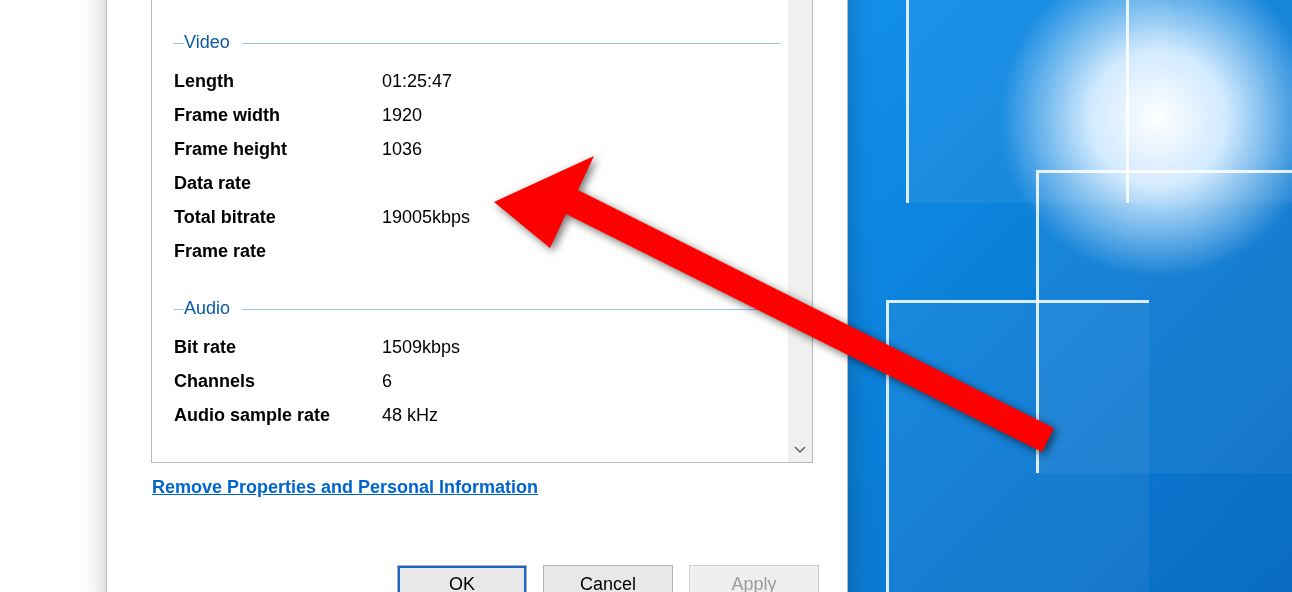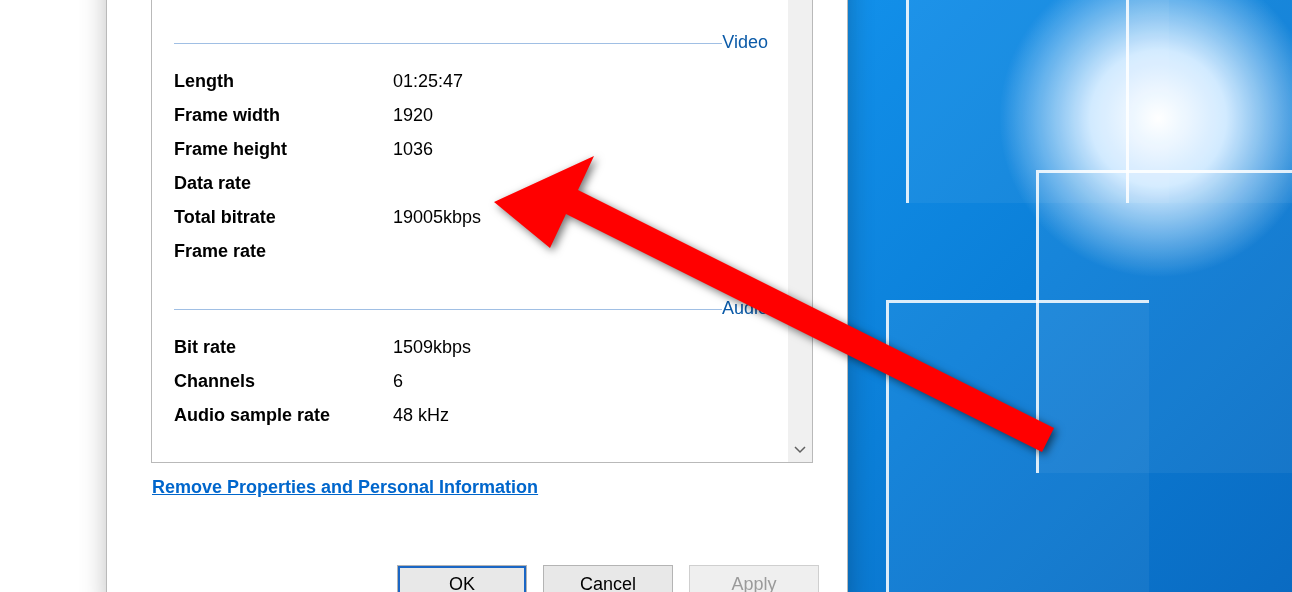--- a/index.html
+++ b/index.html
@@ -4,27 +4,27 @@
 <style>
   html,body{margin:0;padding:0;width:1292px;height:592px;font-family:"Segoe UI",Tahoma,sans-serif;font-size:18px;color:#000;overflow:hidden;background:#fff;}
   .desktop{position:absolute;left:846px;top:0;width:446px;height:592px;overflow:hidden;}
   .desktop .bg{position:absolute;inset:0;background:
     radial-gradient(circle at 70% 20%, #ffffff 0%, #cfe9ff 12%, rgba(255,255,255,0) 28%),
     linear-gradient(135deg,#1290ea 0%, #0b7fd8 45%, #0a6bc2 100%);}
   .desktop .pane{position:absolute;border-left:3px solid rgba(255,255,255,.85);border-top:3px solid rgba(255,255,255,.85);background:rgba(255,255,255,.05);}
   .dialog{position:absolute;left:106px;top:-40px;width:740px;height:640px;background:#fff;border:1px solid #b9b9b9;box-shadow:0 8px 24px rgba(0,0,0,.25);}
   .content-frame{position:absolute;left:44px;top:0;width:660px;height:500px;border:1px solid #b9b9b9;background:#fff;}
   .scroll-area{position:absolute;left:0;top:0;right:24px;bottom:0;padding-left:22px;padding-right:8px;}
-  .section-head{position:relative;color:#0a5aa8;margin-top:30px;margin-bottom:10px;height:22px;text-align:right;}
+  .section-head{position:relative;color:#0a5aa8;margin-top:30px;margin-bottom:10px;height:22px;}
   .section-head .rule{position:absolute;left:0;right:0;top:11px;height:1px;background:#a0bfe4;}
   .section-head span{position:relative;background:#fff;padding-right:12px;margin-left:10px;}
   .label-top{margin-top:0;padding-top:6px;}
   .row{display:flex;height:34px;align-items:center;}
   .row .k{width:208px;font-weight:bold;}
-  .row .v{flex:1 1 auto;margin-left:11px;}
+  .row .v{flex:1 1 auto;}
   .scrollbar{position:absolute;top:0;right:0;width:24px;height:100%;background:#f0f0f0;}
   .sb-btn{position:absolute;left:0;width:24px;height:24px;background:#f0f0f0;display:flex;align-items:center;justify-content:center;}
   .sb-btn svg{display:block;} .sb-bot{bottom:0;}
   .link{position:absolute;left:45px;top:516px;color:#0066cc;text-decoration:underline;cursor:pointer;font-weight:bold;}
   .btnbar{position:absolute;left:0;right:0;bottom:-12px;height:48px;display:flex;justify-content:flex-end;gap:16px;padding-right:28px;}
   .btn{width:128px;height:36px;background:#e8e8e8;border:1px solid #b4b4b4;display:flex;align-items:center;justify-content:center;font-size:18px;user-select:none;}
   .btn.default{background:#e8e8e8;box-shadow:0 0 0 2px #1a66c4 inset;}
   .btn.disabled{color:#9a9a9a;background:#efefef;border-color:#cfcfcf;}
   .arrow{position:absolute;left:494px;top:156px;width:620px;height:340px;pointer-events:none;}
   .arrow svg{filter:drop-shadow(3px 3px 4px rgba(0,0,0,.55));}

